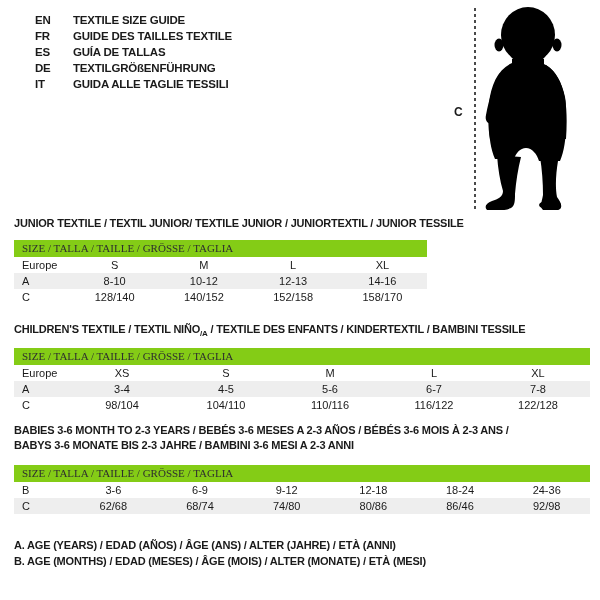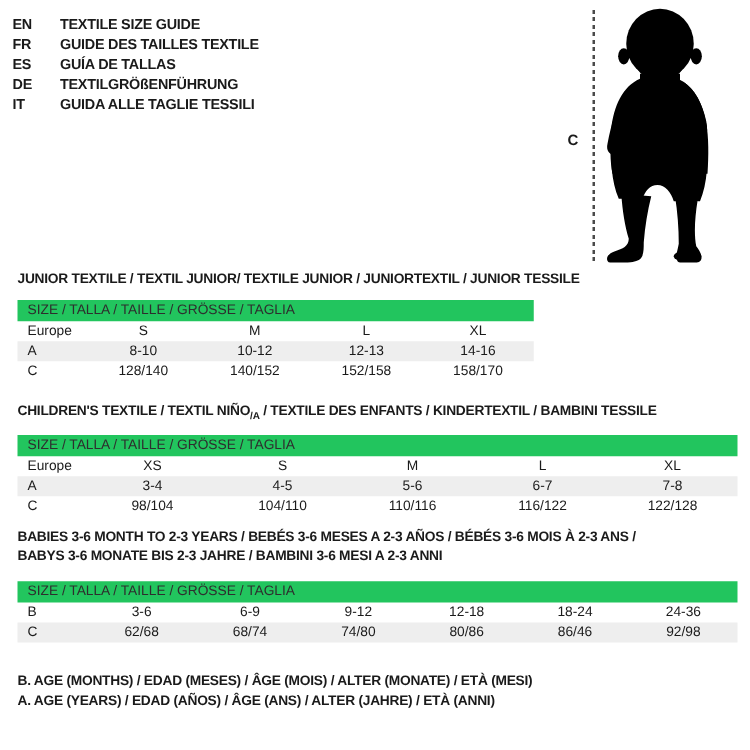--- a/index.html
+++ b/index.html
@@ -5,41 +5,41 @@
   html,body { margin:0; padding:0; }
   body {
     width:600px; height:600px; position:relative;
     background:#ffffff; color:#1a1a1a;
     font-family:"Liberation Sans", sans-serif;
     overflow:hidden;
   }
   .abs { position:absolute; }
 
   
-  .lang-block { left:10px; top:12px; }
+  .lang-block { left:35px; top:12px; }
   .lang-row { display:flex; font-weight:bold; font-size:11.5px; line-height:16px; letter-spacing:-0.2px; }
   .lang-code { width:38px; }
 
   
   .dash-line {
     left:474px; top:8px; width:2px; height:204px;
     background:repeating-linear-gradient(to bottom,#4a4a4a 0 3px,transparent 3px 6px);
   }
   .fig-label { left:454px; top:105px; font-weight:bold; font-size:12px; }
   .baby-svg { left:482px; top:5px; }
 
   
   .tbl-title { position:absolute; left:14px; font-weight:bold; font-size:11px; letter-spacing:-0.2px; line-height:15px; white-space:nowrap; }
   .sub { vertical-align:sub; font-size:8px; }
 
   
   .size-table { position:absolute; left:14px; }
   .size-head {
-    background:#22c55e; height:17px; line-height:17px;
-    padding-left:8px; font-size:11px; color:#2e2e2e;
+    background:#84cc16; height:17px; line-height:17px;
+    padding-left:8px; font-size:11px; color:#2e2e2e;font-family:Liberation Serif, serif;
   }
   .trow { display:flex; height:16px; line-height:16px; font-size:11px; }
   .trow.shaded { background:#eeeeee; }
   .tlabel { width:56px; padding-left:8px; box-sizing:border-box; }
   .tcell { flex:1; text-align:center; }
 
   
   .footnotes { left:14px; top:537px; font-weight:bold; font-size:11px; line-height:16px; letter-spacing:-0.2px; }
 </style>
 </head>
@@ -164,15 +164,15 @@
       <div class="tcell">62/68</div>
       <div class="tcell">68/74</div>
       <div class="tcell">74/80</div>
       <div class="tcell">80/86</div>
       <div class="tcell">86/46</div>
       <div class="tcell">92/98</div>
     </div>
   </div>
 
 <div class="abs footnotes">
+  <div>A. AGE (YEARS) / EDAD (AÑOS) / ÂGE (ANS) / ALTER (JAHRE) / ETÀ (ANNI)</div>
   <div>B. AGE (MONTHS) / EDAD (MESES) / ÂGE (MOIS) / ALTER (MONATE) / ETÀ (MESI)</div>
-  <div>A. AGE (YEARS) / EDAD (AÑOS) / ÂGE (ANS) / ALTER (JAHRE) / ETÀ (ANNI)</div>
 </div>
 
 </body></html>

